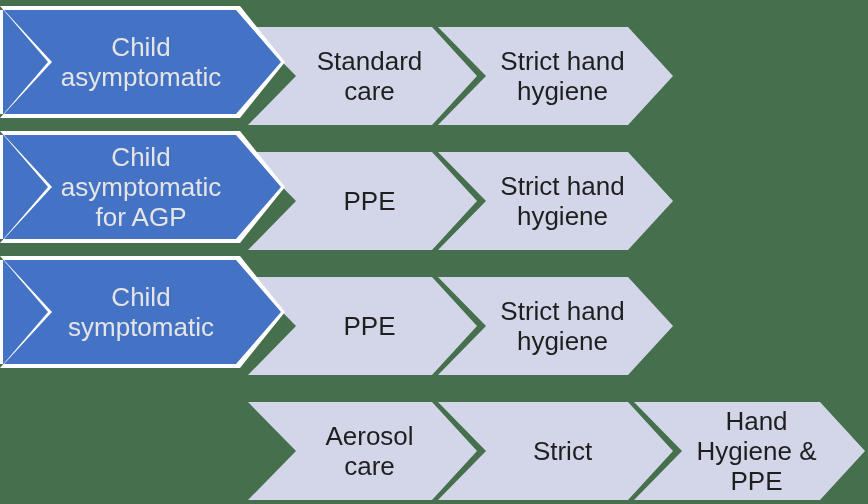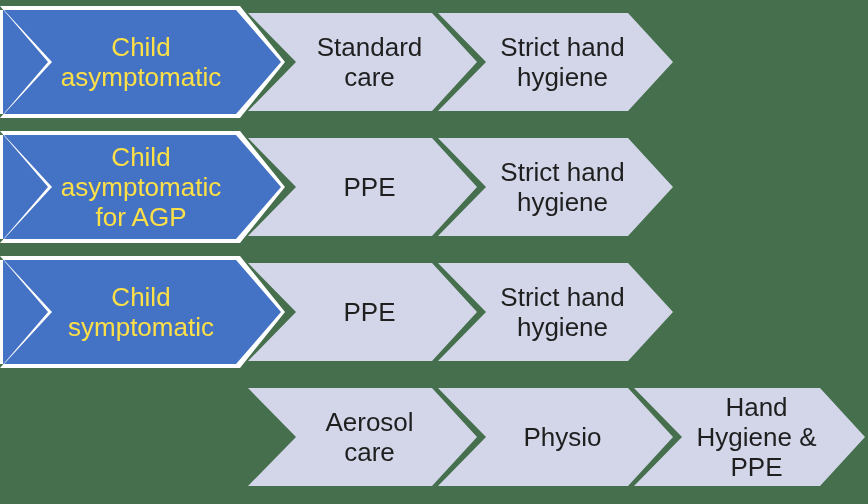--- a/index.html
+++ b/index.html
@@ -57,21 +57,21 @@
   }
   .shape-fill {
     position: absolute;
     inset: 4px;
     background: #4472C4;
     z-index: 2;
   }
 
   
   .chev.secondary {
-    top: 7px;
+    top: 21px;
     height: 98px;
     background: #D2D6E8;
   }
   .chev.pos-1 { left: 248px; width: 229px; }
   .chev.pos-2 { left: 438px; width: 235px; text-decoration: underline; }
   .chev.pos-3 { left: 634px; width: 231px; }
 
   
   .label {
     position: absolute;
@@ -80,21 +80,21 @@
     display: flex;
     align-items: center;
     justify-content: center;
     text-align: center;
     white-space: pre-line;
     font-size: 26px;
     line-height: 1.16;
     padding: 0 36px 0 50px;
   }
   .primary .label {
-    color: #fde047;
+    color: #e5e5e5;
     padding: 0 34px 0 31px;
   }
   .secondary .label {
     color: #1F1F1F;
   }
 
   .row-1 { top: 6px; }
   .row-2 { top: 131px; }
   .row-3 { top: 256px; }
   .row-4 { top: 381px; }
@@ -155,21 +155,21 @@
       <div class="label">Strict hand
 hygiene</div>
     </div>
   </div>
 
   <div class="row row-4">
     <div class="chev secondary pos-1 chev-clip">
       <div class="label">Aerosol care</div>
     </div>
     <div class="chev secondary pos-2 chev-clip">
-      <div class="label">Physio</div>
+      <div class="label">Strict</div>
     </div>
     <div class="chev secondary pos-3 chev-clip">
       <div class="label">Hand
 Hygiene &amp;
 PPE</div>
     </div>
   </div>
 
 </div>
 

